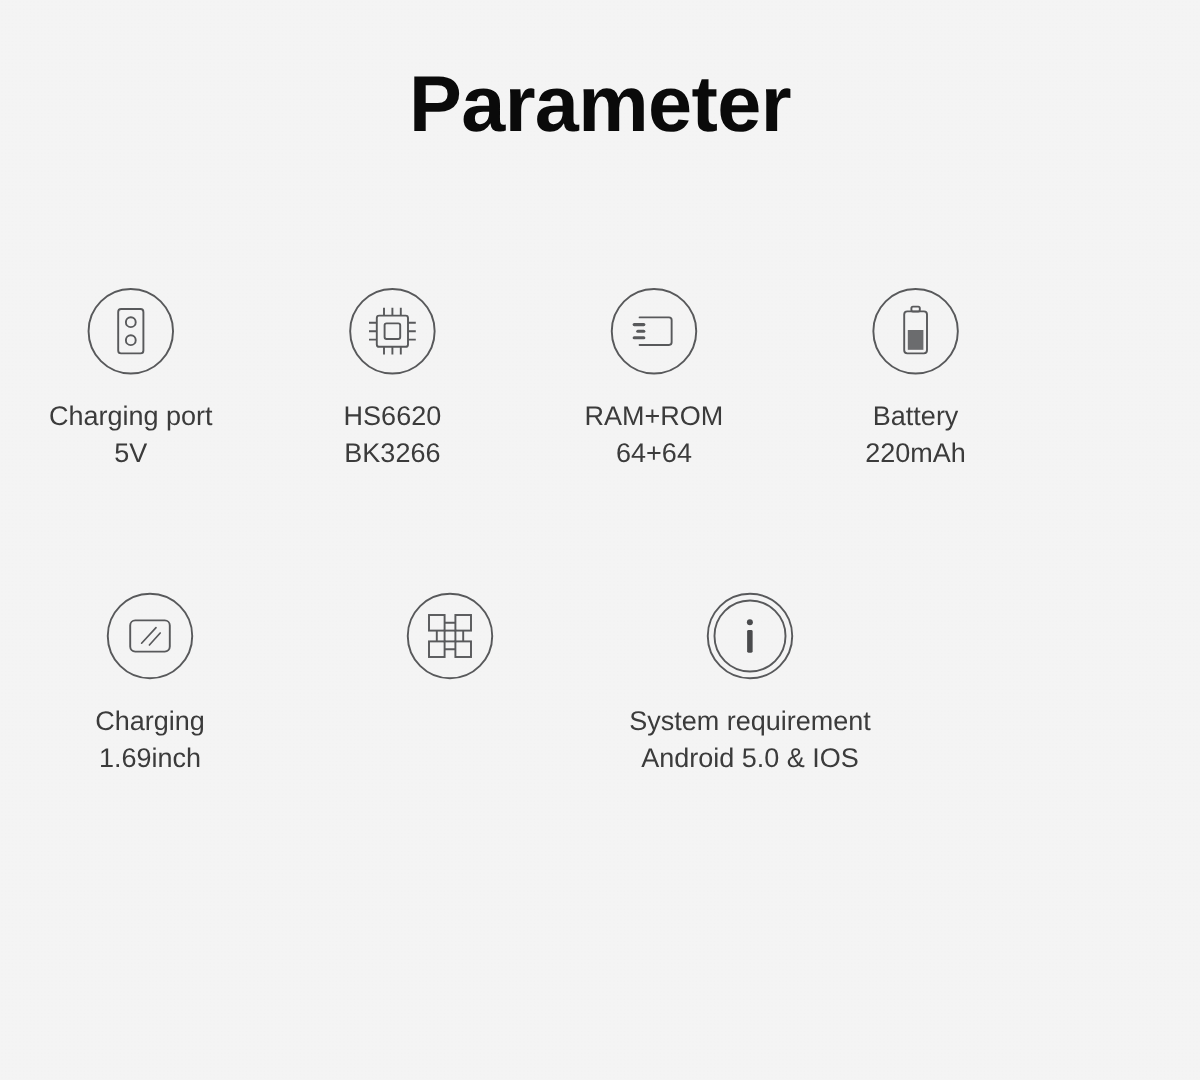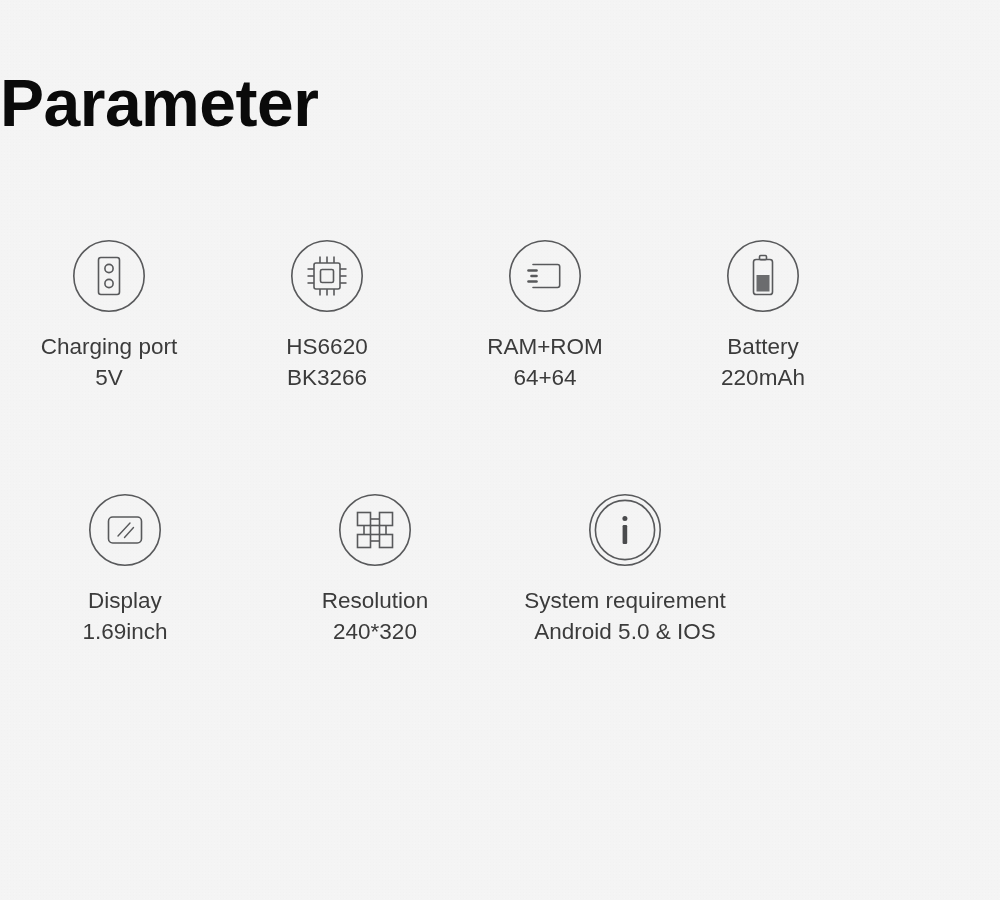--- a/index.html
+++ b/index.html
@@ -28,24 +28,24 @@
     background-position: 0 0, 2px 1px;
   }
   .sheet {
     position: relative;
     width: 1000px;
     height: 900px;
   }
 
   .page-title {
     position: absolute;
-    top: 64px;
+    top: 47px;
     left: 0;
     width: 1000px;
-    text-align: left;
+    text-align: center;
     font-size: 66px;
     line-height: 78px;
     font-weight: bold;
     color: #0a0a0a;
     letter-spacing: -0.5px;
   }
 
   .spec-grid {
     position: absolute;
     top: 238px;
@@ -186,44 +186,40 @@
       <div class="spec-item">
         <span class="icon-circle">
           <svg viewBox="0 0 76 76" fill="none" stroke="#58595b" stroke-width="1.6">
             <circle cx="38" cy="38" r="35.2"></circle>
             <rect x="21.5" y="25" width="33" height="26" rx="4.2"></rect>
             <line x1="31" y1="44" x2="43" y2="31" stroke-width="1.4" stroke-linecap="round"></line>
             <line x1="37.5" y1="45.5" x2="46.5" y2="35.5" stroke-width="1.4" stroke-linecap="round"></line>
           </svg>
         </span>
         <span class="spec-labels">
-          <span class="line">Display</span>
+          <span class="line">Charging</span>
           <span class="line">1.69inch</span>
         </span>
       </div>
 
       <div class="spec-item">
         <span class="icon-circle">
           <svg viewBox="0 0 76 76" fill="none" stroke="#58595b" stroke-width="1.6">
             <circle cx="38" cy="38" r="35.2"></circle>
             <rect x="20.5" y="20.5" width="13" height="13"></rect>
             <rect x="42.5" y="20.5" width="13" height="13"></rect>
             <rect x="20.5" y="42.5" width="13" height="13"></rect>
             <rect x="42.5" y="42.5" width="13" height="13"></rect>
             <rect x="33.5" y="33.5" width="9" height="9"></rect>
             <line x1="33.5" y1="27" x2="42.5" y2="27"></line>
             <line x1="33.5" y1="49" x2="42.5" y2="49"></line>
             <line x1="27" y1="33.5" x2="27" y2="42.5"></line>
             <line x1="49" y1="33.5" x2="49" y2="42.5"></line>
           </svg>
         </span>
-        <span class="spec-labels">
-          <span class="line">Resolution</span>
-          <span class="line">240*320</span>
-        </span>
       </div>
 
       <div class="spec-item">
         <span class="icon-circle">
           <svg viewBox="0 0 76 76" fill="none" stroke="#58595b" stroke-width="1.6">
             <circle cx="38" cy="38" r="35.2"></circle>
             <circle cx="38" cy="38" r="29.6"></circle>
             <rect x="35.6" y="33" width="4.6" height="19" rx="1.2" fill="#4a4b4d" stroke="none"></rect>
             <circle cx="37.9" cy="26.6" r="2.5" fill="#4a4b4d" stroke="none"></circle>
           </svg>

